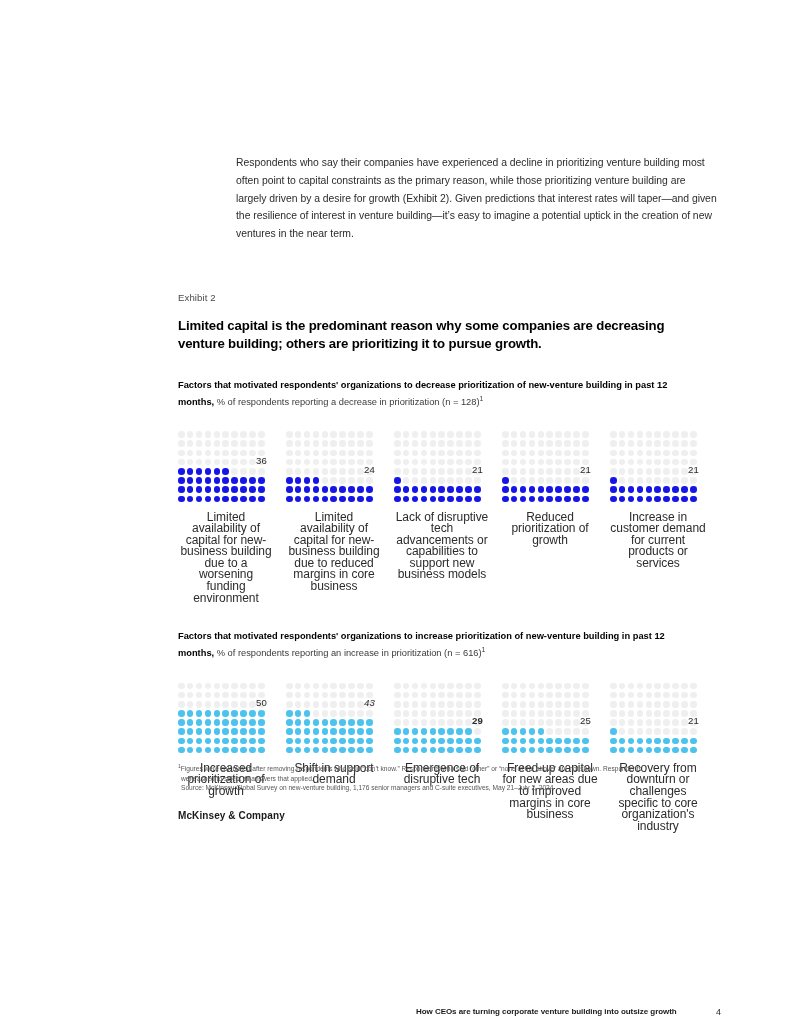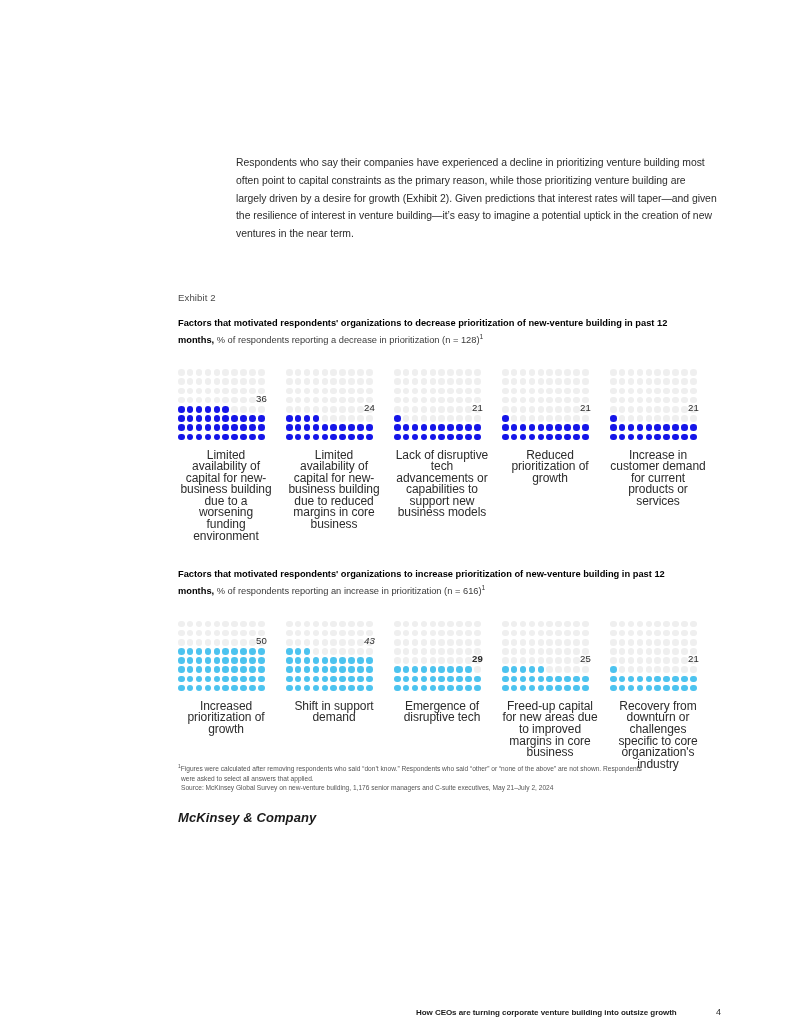--- a/index.html
+++ b/index.html
@@ -120,52 +120,52 @@
     line-height:9.4px;
     color:#555;
   }
   .notes .ln{white-space:nowrap;}
   .notes sup{font-size:5px;vertical-align:super;}
   .notes .indent{padding-left:3px;}
 
   .brand{
     position:absolute;
     left:178px;top:792px;
-    font-size:13px;
+    font-size:10px;
     font-weight:bold;
     color:#1a1a1a;
     letter-spacing:.1px;
-    font-style:italic;
   }
 
   
   .page-footer{
     position:absolute;
     left:416px;top:989px;
     width:305px;
     display:flex;
     justify-content:space-between;
-    align-items:center;
+    align-items:flex-start;
     font-size:8px;
     font-weight:bold;
     color:#1a1a1a;
     letter-spacing:-0.05px;
   }
   .page-footer .num{font-weight:normal;font-size:9px;color:#2b2b2b;}
 </style>
 </head>
 <body>
 
 <div class="page">
 
   <p class="intro">Respondents who say their companies have experienced a decline in prioritizing venture building most often point to capital constraints as the primary reason, while those prioritizing venture building are largely driven by a desire for growth (Exhibit 2). Given predictions that interest rates will taper—and given the resilience of interest in venture building—it’s easy to imagine a potential uptick in the creation of new ventures in the near term.</p>
 
   <div class="exhibit">
 
     <div class="exhibit-label">Exhibit 2</div>
+    <h2 class="exhibit-title">Limited capital is the predominant reason why some companies are decreasing venture building; others are prioritizing it to pursue growth.</h2>
 
     <div class="section">
       <p class="section-sub">
         <b>Factors that motivated respondents' organizations to decrease prioritization of new-venture building in past 12 months,</b><span> % of respondents reporting a decrease in prioritization (n = 128)</span><sup>1</sup>
       </p>
       <div class="panels" id="panels-0">
           <div class="panel">
             <div class="grid-wrap">
               <div class="grid">
                 <span class="dot"></span>

